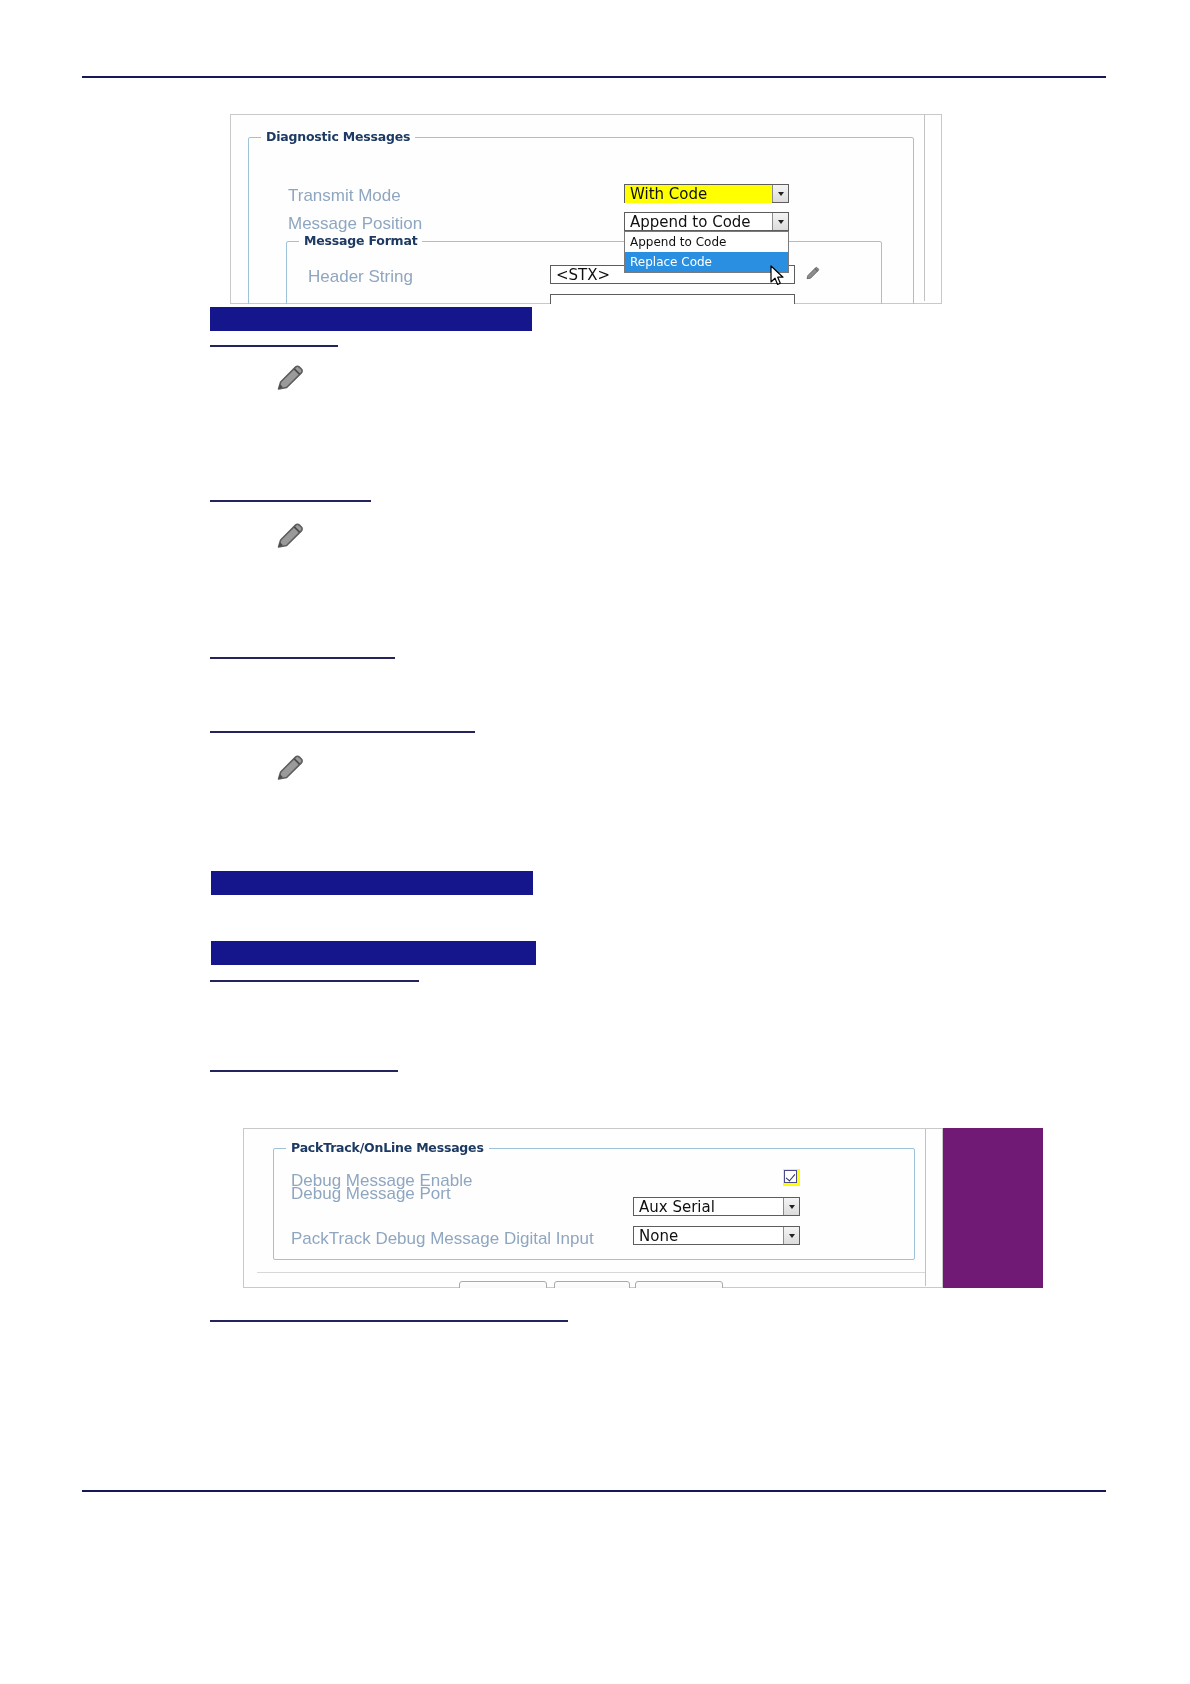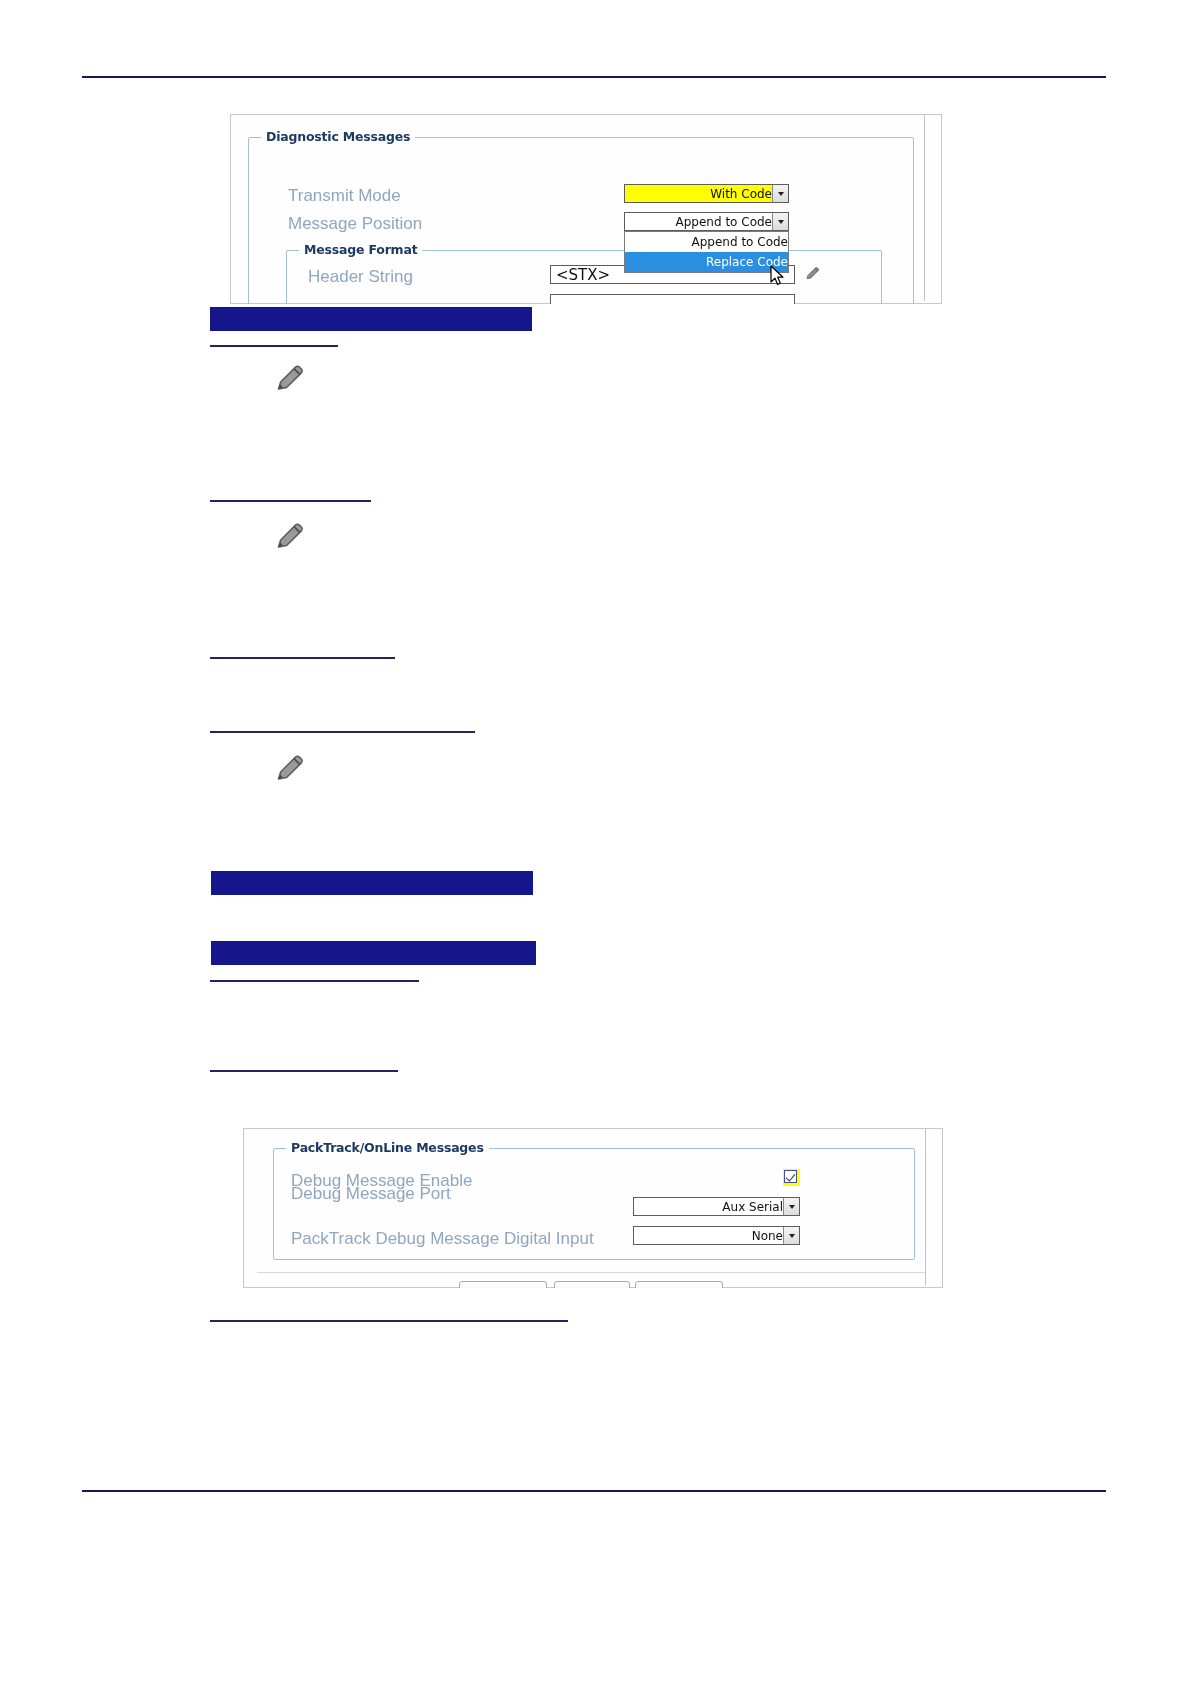--- a/index.html
+++ b/index.html
@@ -46,21 +46,20 @@
     width: 34px;
     height: 34px;
   }
   .pencil-icon svg { display: block; width: 34px; height: 34px; }
 
   
   .figure {
     position: absolute;
     background: #701a75;
     overflow: hidden;
-    text-align: right;
   }
   .fig-outer-frame {
     position: absolute;
     border: 1px solid #c9c9c9;
     background: #fefefe;
   }
   .fig-scroll-col {
     position: absolute;
     border-left: 1px solid #c2c2c2;
   }
@@ -100,21 +99,21 @@
     background: #ffffff;
     border: 1px solid #5d5d5d;
     box-sizing: border-box;
     display: flex;
     align-items: center;
   }
   .combo .combo-text {
     flex: 1;
     padding-left: 5px;
     font-family: "DejaVu Sans", sans-serif;
-    font-size: 12px;
+    font-size: 15px;
     color: #101010;
     white-space: nowrap;
     overflow: hidden;
   }
   .combo .combo-arrow {
     width: 16px;
     height: 100%;
     border-left: 1px solid #8a8a8a;
     background: linear-gradient(#f4f4f4, #dcdcdc);
     display: flex;
@@ -258,21 +257,21 @@
   </div>
 
   <div class="field-label" style="left:58px; top:100px;">Message Position</div>
   <div class="combo" style="left:394px; top:98px; width:165px;">
     <span class="combo-text">Append to Code</span>
     <span class="combo-arrow">
       <span class="arrow-glyph"></span>
     </span>
   </div>
 
-  <div class="groupbox" style="left:56px; top:136px; width:594px; height:70px;">
+  <div class="groupbox" style="left:56px; top:127px; width:594px; height:70px;">
     <span class="legend">Message Format</span>
   </div>
 
   <div class="field-label" style="left:78px; top:153px;">Header String</div>
   <div class="textinput" style="left:320px; top:151px; width:245px;">
     <span>&lt;STX&gt;</span>
   </div>
   <div class="mini-pencil" style="left:574px; top:150px;">
     <svg viewBox="0 0 24 24">
       <path d="M4 19.5l1.2-4.2L15.4 5.1a1.6 1.6 0 0 1 2.3 0l1.3 1.3a1.6 1.6 0 0 1 0 2.3L8.8 18.9 4 19.5z" fill="#8d8d8d" stroke="#555" stroke-width="1"></path>
@@ -321,21 +320,21 @@
   </svg>
 </div>
 <div class="pencil-icon" style="left:274px; top:750px;">
   <svg viewBox="0 0 24 24">
     <path d="M3.2 20.4l1.5-4.9L15.2 5a1.9 1.9 0 0 1 2.7 0l1.4 1.4a1.9 1.9 0 0 1 0 2.7L8.9 19.4l-5.7 1z" fill="#9a9a9a" stroke="#5c5c5c" stroke-width="1.1" stroke-linejoin="round"></path>
     <path d="M14.3 6.3l3.7 3.7" stroke="#4a4a4a" stroke-width="1.1" fill="none"></path>
     <path d="M3.2 20.4l3.1-1.2-2-2z" fill="#4a4a4a"></path>
   </svg>
 </div>
 
-<div class="figure" style="left:243px; top:1128px; width:700px; height:160px;">
+<div class="figure" style="left:243px; top:1128px; width:772px; height:160px;padding-left:28px;">
 
   <div class="fig-outer-frame" style="left:0px; top:0px; width:698px; height:158px;"></div>
 
   <div class="fig-scroll-col" style="left:682px; top:1px; width:15px; height:157px;"></div>
 
   <div class="groupbox" style="left:30px; top:20px; width:640px; height:110px;">
     <span class="legend">PackTrack/OnLine Messages</span>
   </div>
 
   <div class="field-label" style="left:48px; top:43px;">Debug Message Enable</div>

